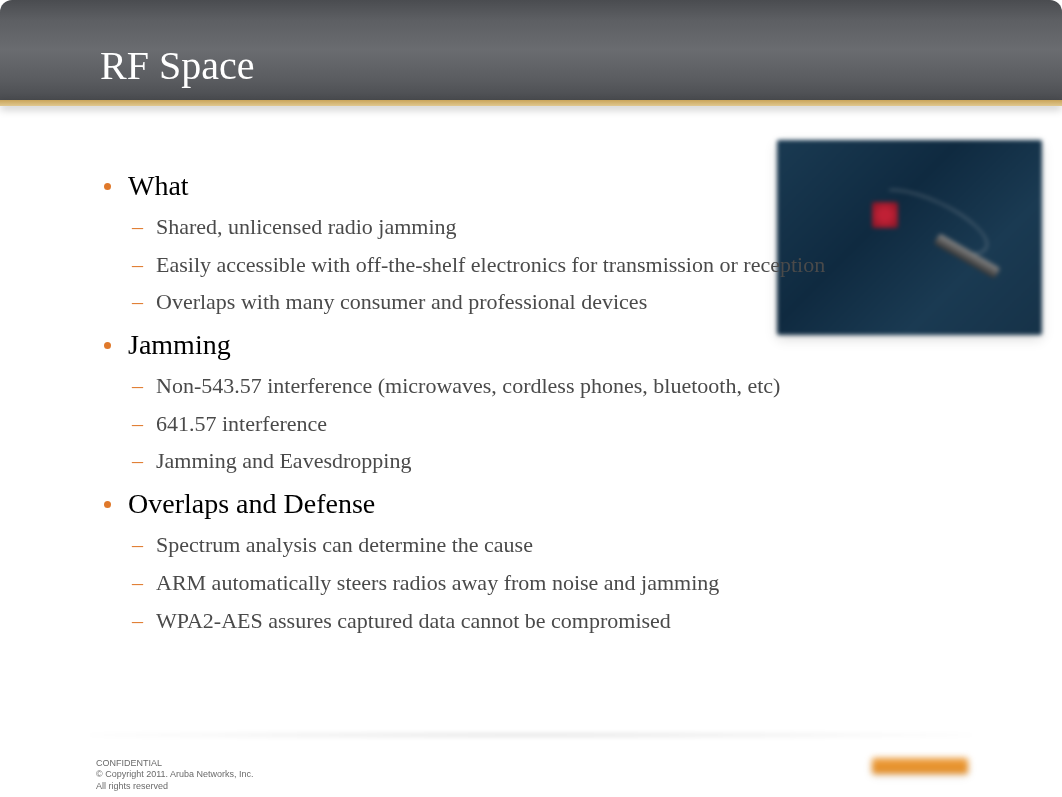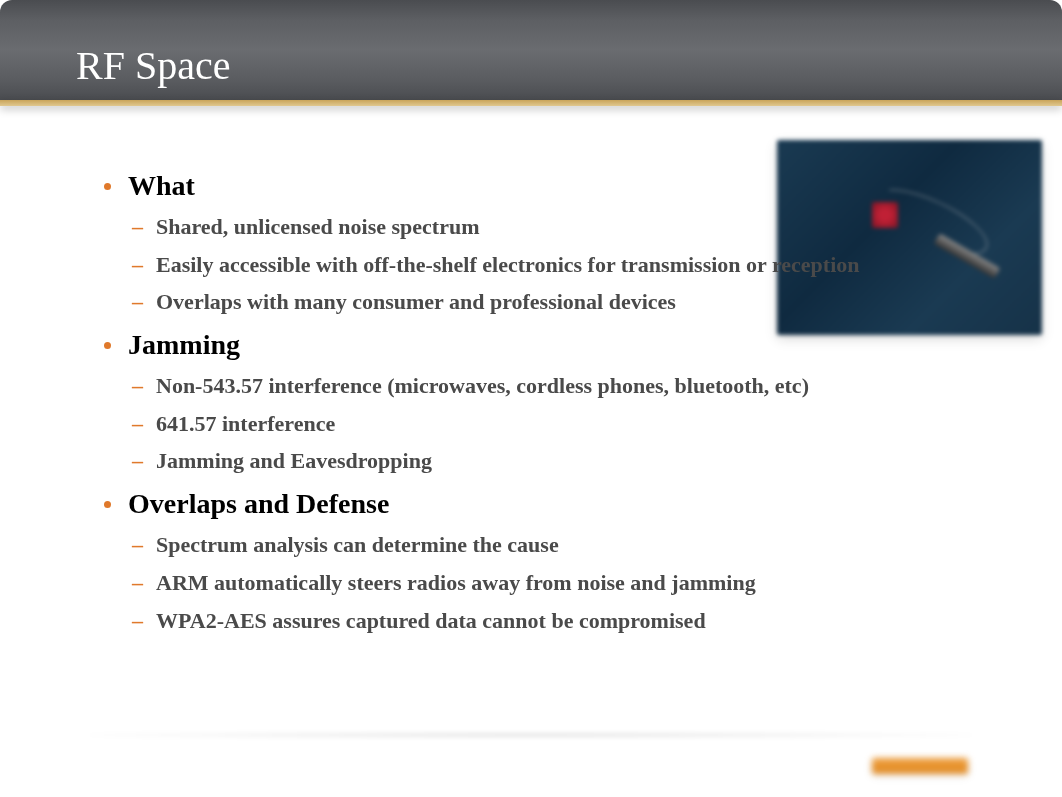--- a/index.html
+++ b/index.html
@@ -16,35 +16,35 @@
     .header::after {
       content: "";
       position: absolute;
       left: 0; right: 0; bottom: -6px;
       height: 6px;
       background: linear-gradient(to bottom, #c9a45a, #e0c890);
       box-shadow: 0 3px 8px rgba(0,0,0,0.25);
     }
     .title {
       position: absolute;
-      left: 76px;
+      left: 100px;
       top: 42px;
       color: #fff;
       font-size: 40px;
       font-weight: normal;
     }
 
     .content {
       position: absolute;
       left: 100px;
       top: 170px;
       width: 860px;
     }
 
-    .section { margin-bottom: 12px; font-weight: bold; }
+    .section { margin-bottom: 12px; }
     .section-head {
       font-size: 28px;
       color: #000;
       position: relative;
       padding-left: 28px;
       margin-bottom: 10px;
     }
     .section-head::before {
       content: "";
       position: absolute;
@@ -152,21 +152,21 @@
   </div>
 
   <div class="hero-img">
     <div class="hero-handle"></div>
   </div>
 
   <div class="content">
 
     <div class="section">
       <div class="section-head">What</div>
-      <div class="sub-item">Shared, unlicensed noise spectrum</div>
+      <div class="sub-item">Shared, unlicensed radio jamming</div>
       <div class="sub-item">Easily accessible with off-the-shelf electronics for transmission or reception</div>
       <div class="sub-item">Overlaps with many consumer and professional devices</div>
     </div>
 
     <div class="section">
       <div class="section-head">Jamming</div>
       <div class="sub-item">Non-543.57 interference (microwaves, cordless phones, bluetooth, etc)</div>
       <div class="sub-item">641.57 interference</div>
       <div class="sub-item">Jamming and Eavesdropping</div>
     </div>
@@ -175,16 +175,21 @@
       <div class="section-head">Overlaps and Defense</div>
       <div class="sub-item">Spectrum analysis can determine the cause</div>
       <div class="sub-item">ARM automatically steers radios away from noise and jamming</div>
       <div class="sub-item">WPA2-AES assures captured data cannot be compromised</div>
     </div>
 
   </div>
 
   <div class="footer-rule"></div>
 
+  <div class="footer-text">
+    <div>CONFIDENTIAL</div>
+    <div>© Copyright 2011. Aruba Networks, Inc.</div>
+    <div>All rights reserved</div>
+  </div>
 
   <div class="footer-logo"></div>
 
 </div>
 
 </body></html>

